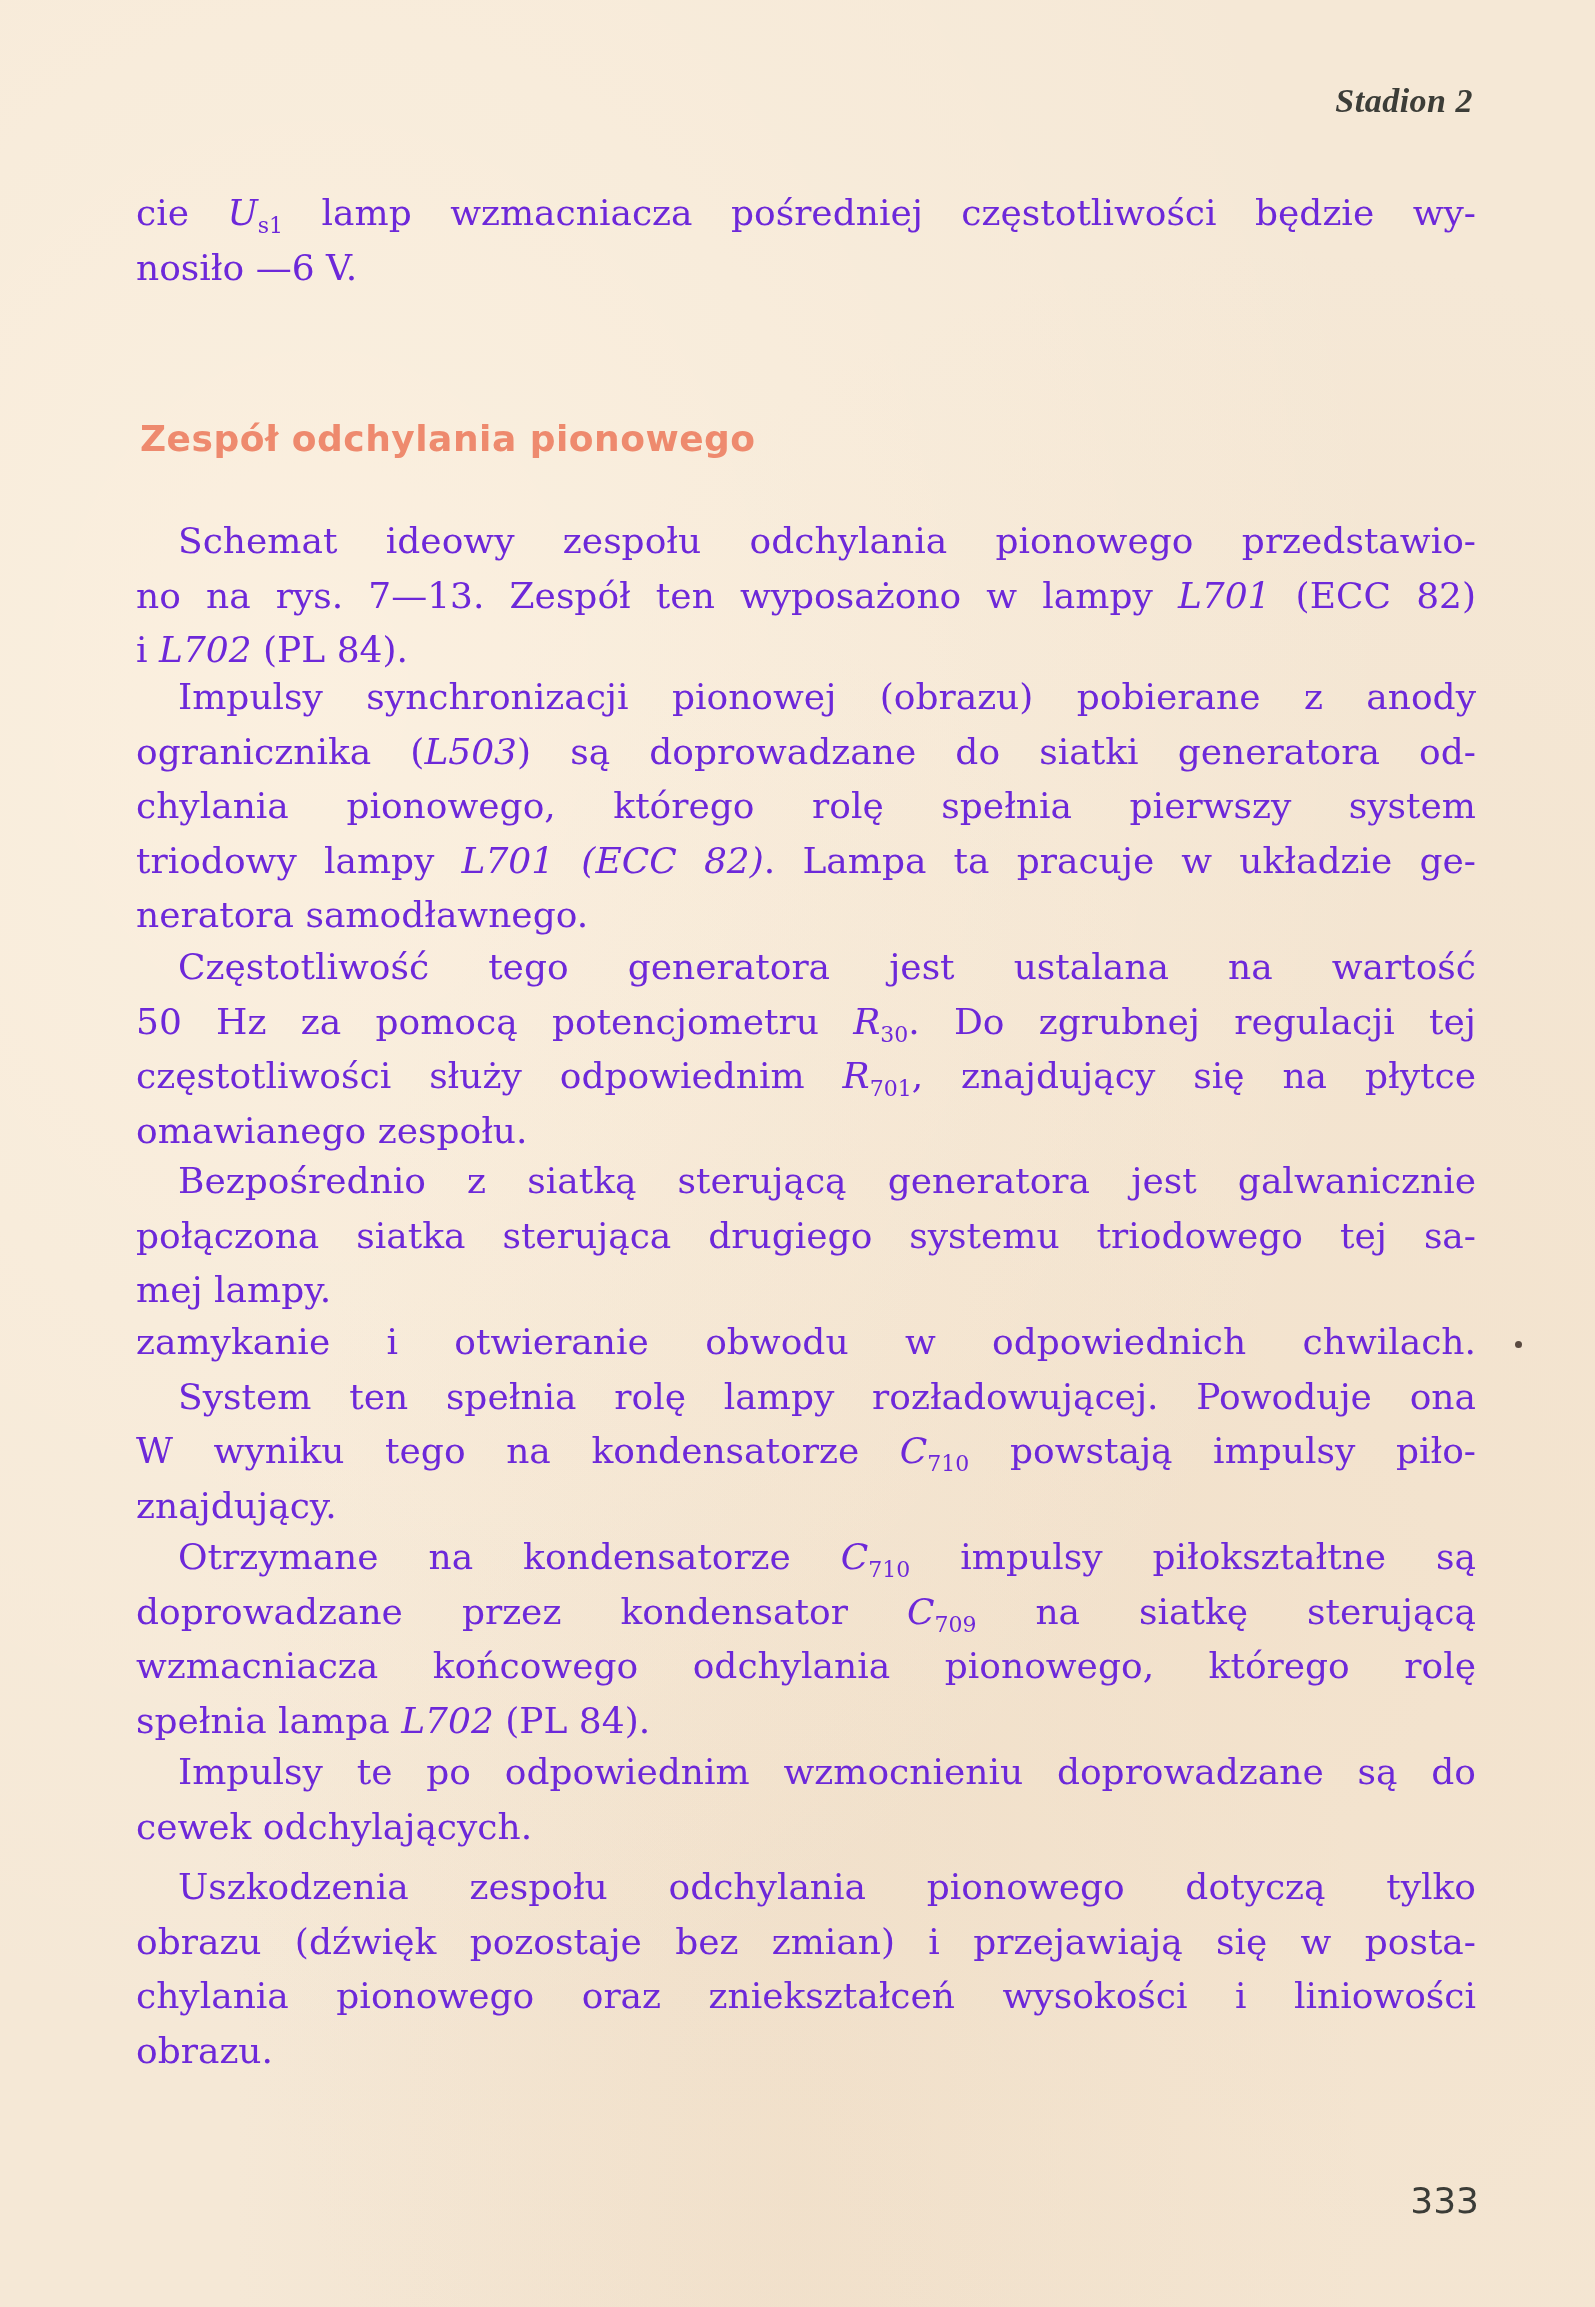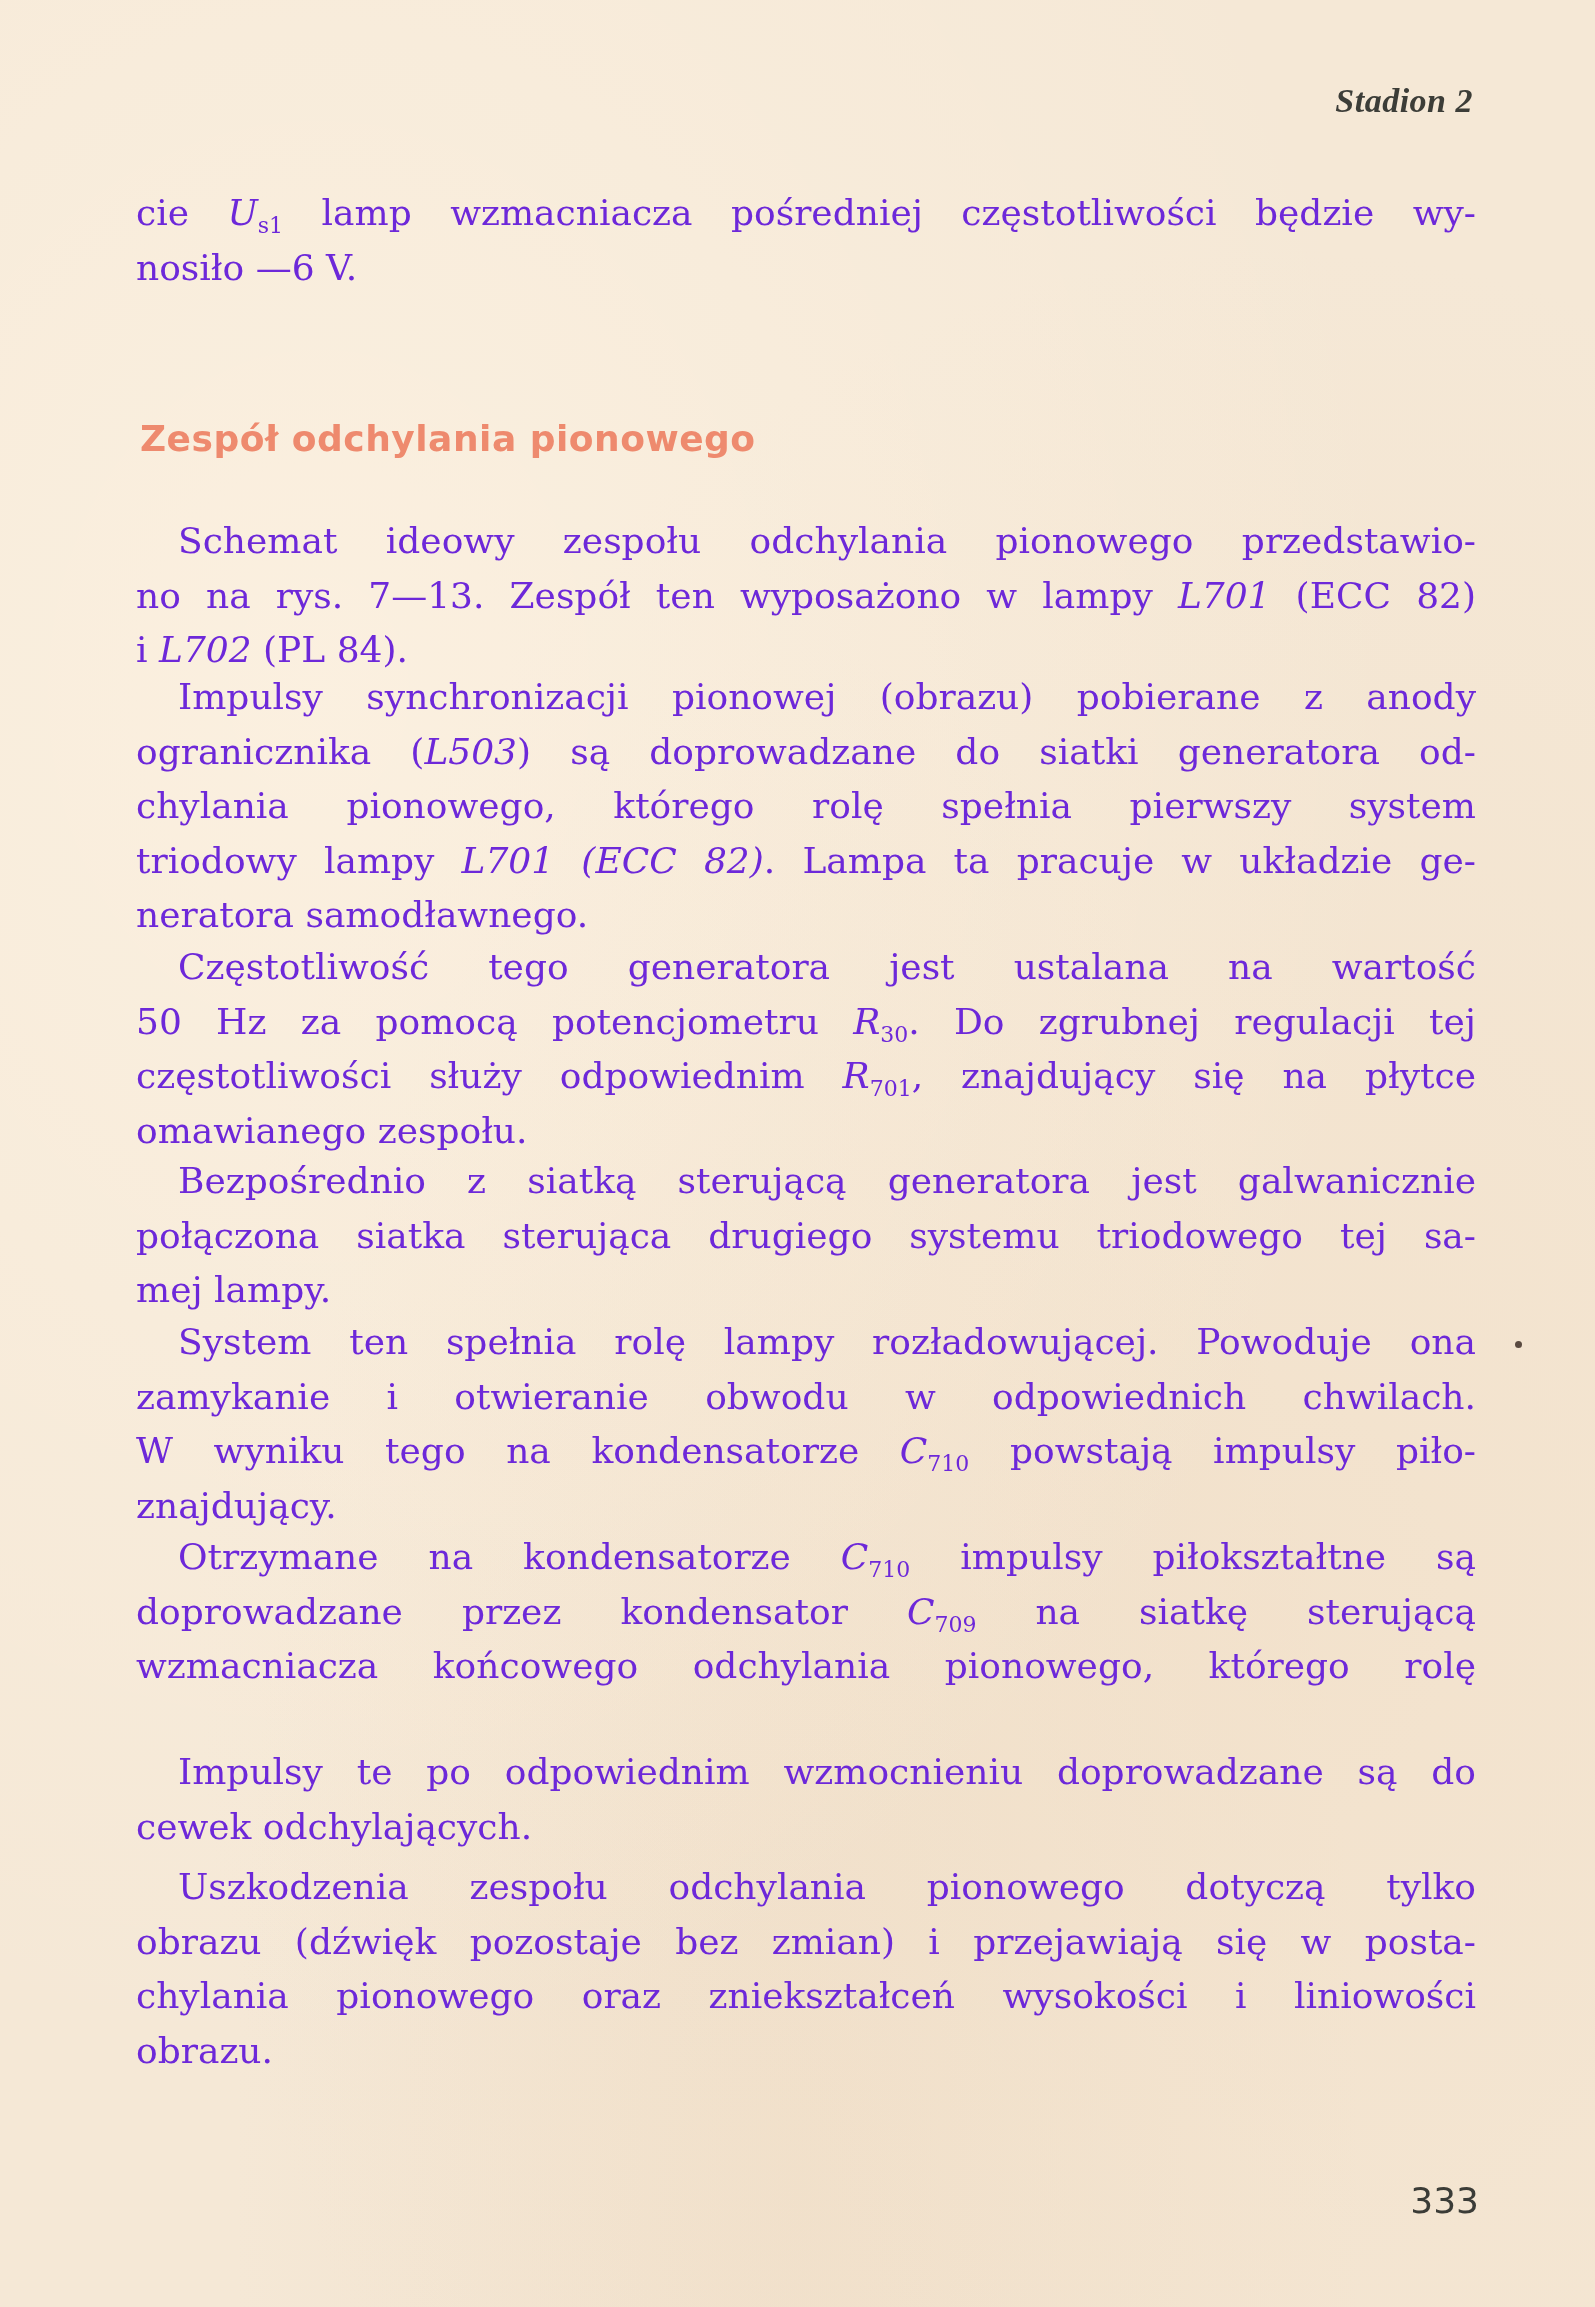--- a/index.html
+++ b/index.html
@@ -123,30 +123,31 @@
     <span class="line last">omawianego zespołu.</span>
   </div>
 
   <div class="text-block" style="top:1154px;">
     <span class="line indent">Bezpośrednio z siatką sterującą generatora jest galwanicznie</span>
     <span class="line">połączona siatka sterująca drugiego systemu triodowego tej sa-</span>
     <span class="line last">mej lampy.</span>
   </div>
 
   <div class="text-block" style="top:1315px;">
+    <span class="line">zamykanie i otwieranie obwodu w odpowiednich chwilach.</span>
     <span class="line indent">System ten spełnia rolę lampy rozładowującej. Powoduje ona</span>
-    <span class="line">zamykanie i otwieranie obwodu w odpowiednich chwilach.</span>
     <span class="line"><span>W wyniku tego na kondensatorze </span><i class="var">C</i><sub>710</sub><span> powstają impulsy piło-</span></span>
     <span class="line last">znajdujący.</span>
   </div>
 
   <div class="text-block" style="top:1530px;">
     <span class="line indent"><span>Otrzymane na kondensatorze </span><i class="var">C</i><sub>710</sub><span> impulsy piłokształtne są</span></span>
     <span class="line"><span>doprowadzane przez kondensator </span><i class="var">C</i><sub>709</sub><span> na siatkę sterującą</span></span>
     <span class="line">wzmacniacza końcowego odchylania pionowego, którego rolę</span>
+    <span class="line last"><span>spełnia lampa </span><i class="var">L702</i><span> (PL 84).</span></span>
   </div>
 
   <div class="text-block" style="top:1745px;">
     <span class="line indent">Impulsy te po odpowiednim wzmocnieniu doprowadzane są do</span>
     <span class="line last">cewek odchylających.</span>
   </div>
 
   <div class="text-block" style="top:1860px;">
     <span class="line indent">Uszkodzenia zespołu odchylania pionowego dotyczą tylko</span>
     <span class="line">obrazu (dźwięk pozostaje bez zmian) i przejawiają się w posta-</span>

